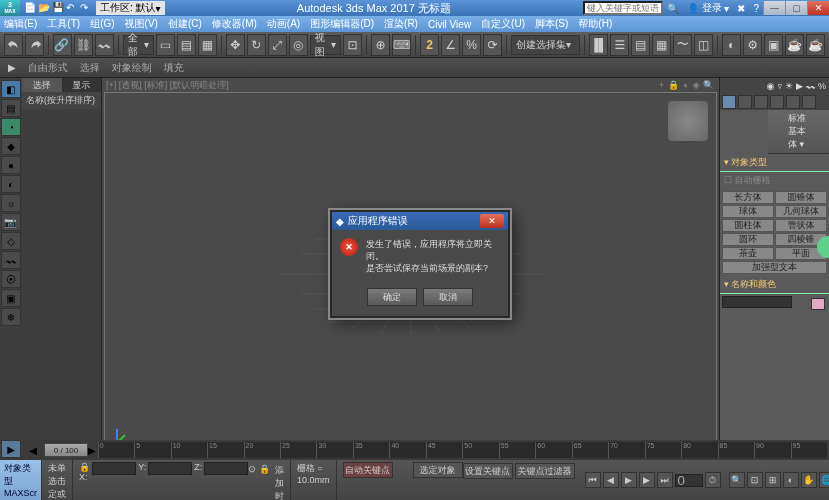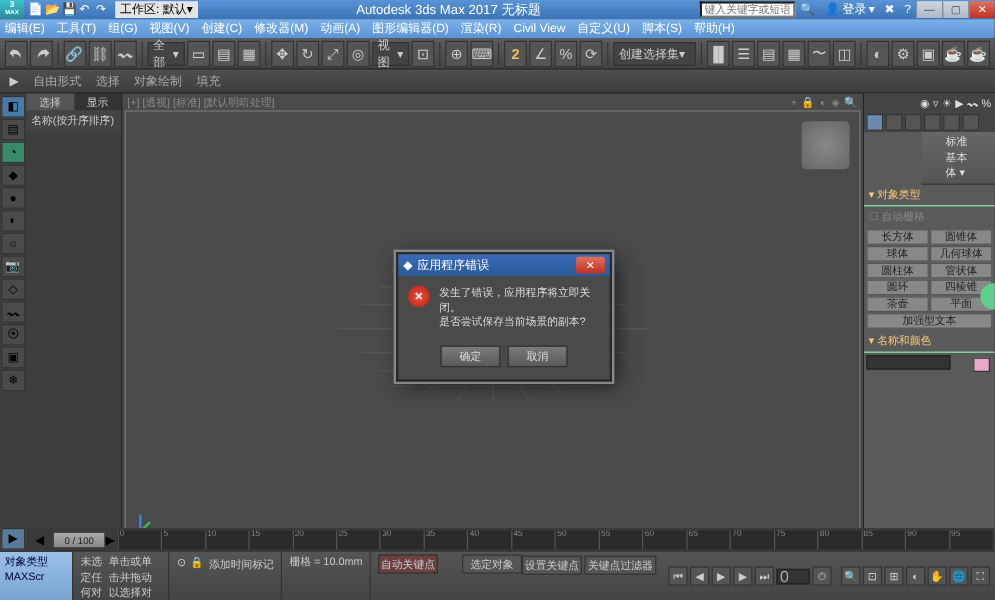--- a/index.html
+++ b/index.html
@@ -331,20 +331,25 @@
 <div class="statusbar">
   <div class="sb-left">
     <div>对象类型</div>
     <div>MAXScr</div>
   </div>
   <div class="sb-sect" style="flex:1">
     <div>未选定任何对象</div>
     <div>单击或单击并拖动以选择对象</div>
   </div>
   <div class="sb-sect">
+    <div style="display:flex;gap:2px">
+      🔒 X:<input class="sb-coord" style="">
+      Y:<input class="sb-coord" style="">
+      Z:<input class="sb-coord" style="">
+    </div>
     <div style="display:flex;gap:4px;margin-top:2px">
       <span>⊙</span>
       <span>🔒</span>
       <span>添加时间标记</span>
     </div>
   </div>
   <div class="sb-sect">
     <div>栅格 = 10.0mm</div>
   </div>
   <div class="sb-sect">

